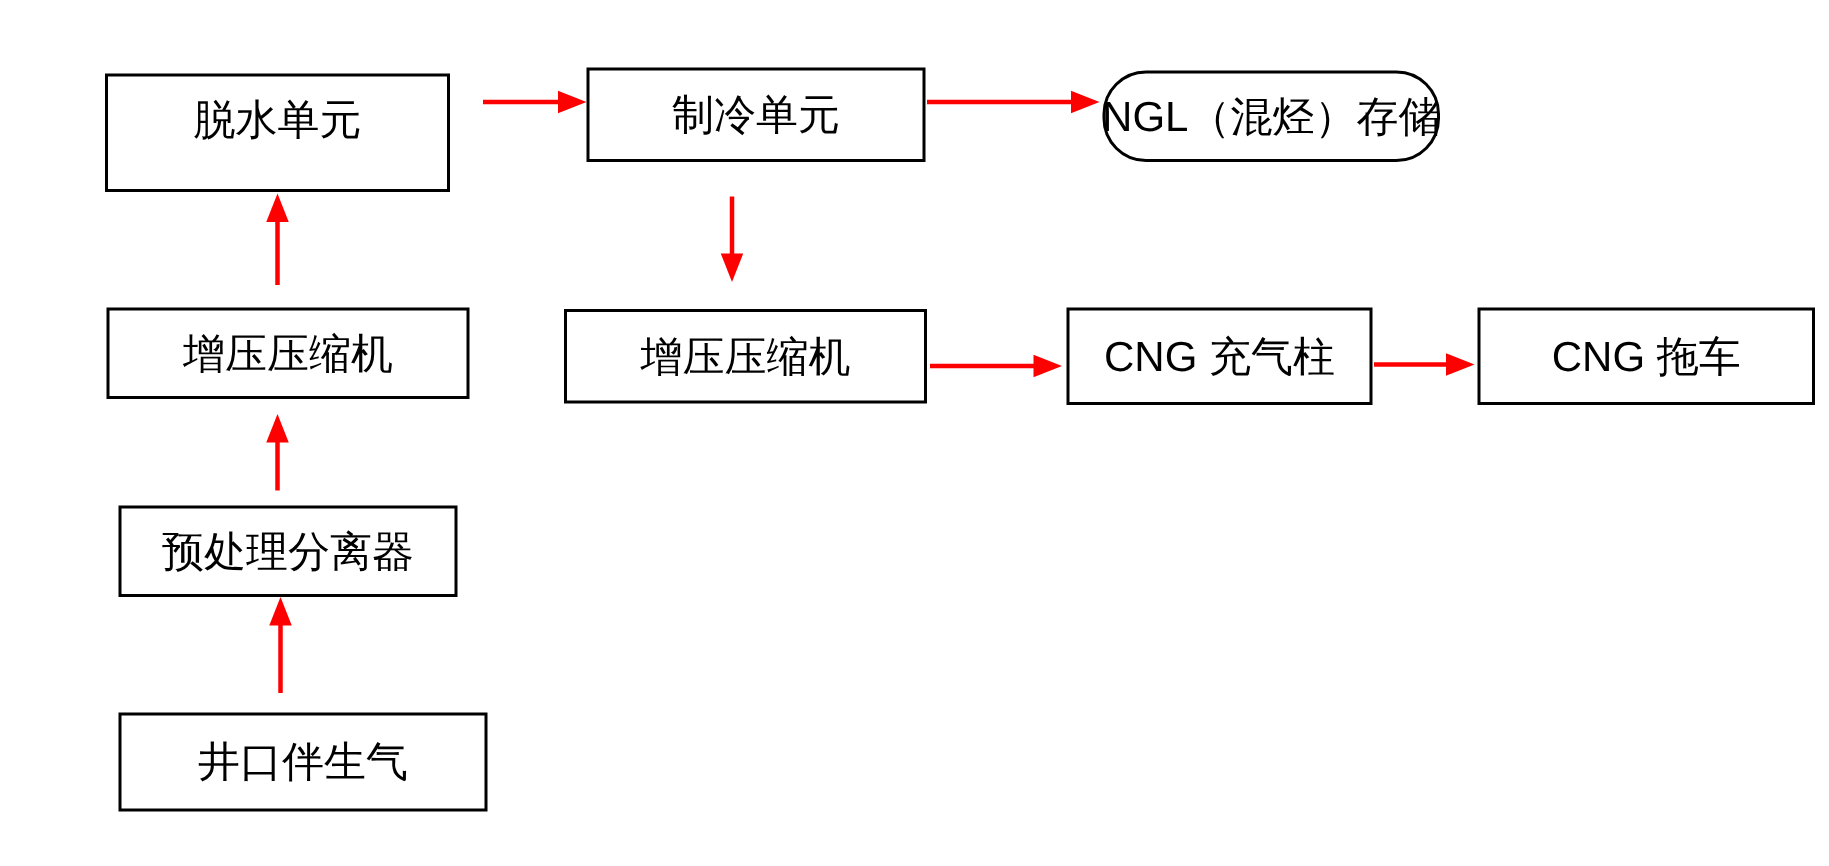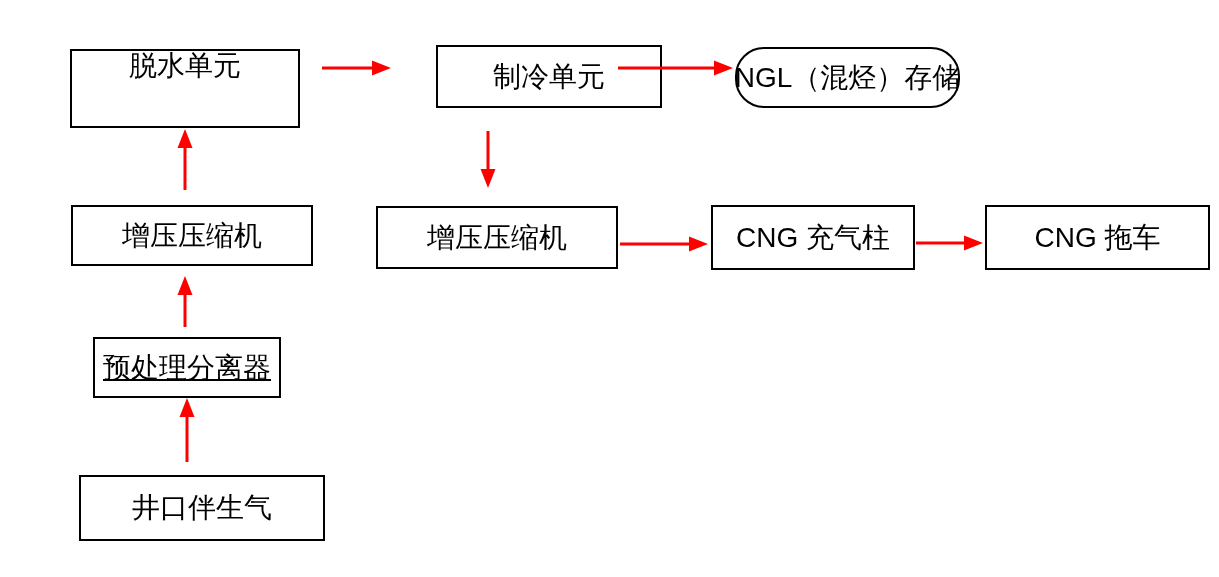--- a/index.html
+++ b/index.html
@@ -24,20 +24,21 @@
     font-size: 28px;
     line-height: 1.05;
     display: flex;
     align-items: center;
     justify-content: center;
     text-align: center;
     white-space: nowrap;
   }
   .node.top-text {
     align-items: flex-start;
+    padding-top: 14px;
   }
   #arrow-layer {
     position: absolute;
     left: 0;
     top: 0;
     width: 1219px;
     height: 577px;
     pointer-events: none;
   }
   .arrow line {
@@ -50,21 +51,21 @@
 </style>
 </head>
 <body>
 
 <div id="canvas">
 
   <div class="node top-text" style="left:70px;  top:49px;  width:230px; height:79px;">
     <span>脱水单元</span>
   </div>
 
-  <div class="node" style="left:391px; top:45px;  width:226px; height:63px;margin-left:45px;">
+  <div class="node" style="left:391px; top:45px;  width:226px; height:63px;">
     <span>制冷单元</span>
   </div>
 
   <div class="node" style="left:735px; top:47px;  width:225px; height:61px;border-radius:29px;">
     <span>NGL（混烃）存储</span>
   </div>
 
   <div class="node" style="left:71px;  top:205px; width:242px; height:61px;">
     <span>增压压缩机</span>
   </div>
@@ -74,21 +75,21 @@
   </div>
 
   <div class="node" style="left:711px; top:205px; width:204px; height:65px;">
     <span>CNG 充气柱</span>
   </div>
 
   <div class="node" style="left:985px; top:205px; width:225px; height:65px;">
     <span>CNG 拖车</span>
   </div>
 
-  <div class="node" style="left:93px;  top:337px; width:188px; height:61px;text-decoration:underline;">
+  <div class="node" style="left:79px;  top:337px; width:226px; height:61px;">
     <span>预处理分离器</span>
   </div>
 
   <div class="node" style="left:79px;  top:475px; width:246px; height:66px;">
     <span>井口伴生气</span>
   </div>
 
   <svg id="arrow-layer" viewBox="0 0 1219 577" xmlns="http://www.w3.org/2000/svg">
 
     <g class="arrow">

